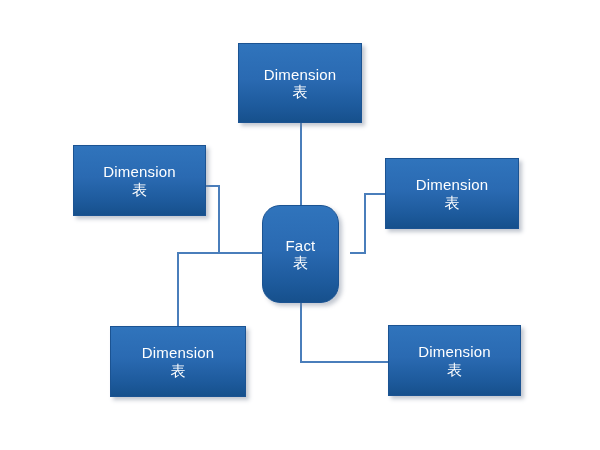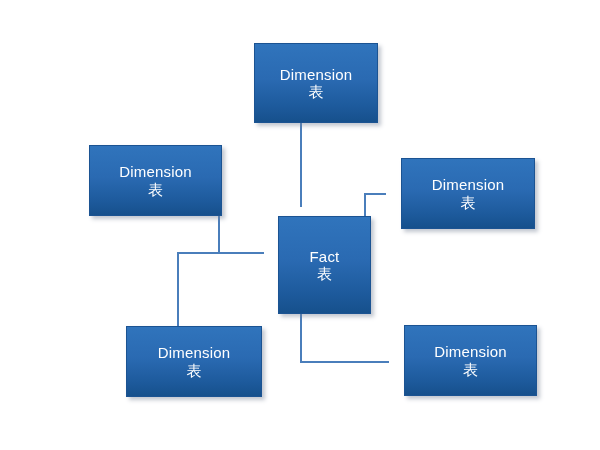--- a/index.html
+++ b/index.html
@@ -39,39 +39,38 @@
     background: linear-gradient(to bottom, #3074bc 0%, #2a6ab2 45%, #1d5a9c 80%, #16508c 100%);
     border: 1px solid #1b5392;
     box-shadow: 3px 3px 4px rgba(120, 130, 150, 0.45);
     display: flex;
     flex-direction: column;
     align-items: center;
     justify-content: center;
     color: #ffffff;
     text-align: center;
     line-height: 1.16;
-    margin-left: 16px;
     -webkit-font-smoothing: antialiased;
   }
 
   .node .label-en {
     font-size: 15px;
     letter-spacing: 0.2px;
     white-space: nowrap;
   }
   .node .label-cjk {
     font-size: 15px;
     white-space: nowrap;
   }
 
   
   #node-dim-top    { left: 238px; top: 43px;  width: 124px; height: 80px; }
   #node-dim-left   { left: 73px;  top: 145px; width: 133px; height: 71px; }
   #node-dim-right  { left: 385px; top: 158px; width: 134px; height: 71px; }
-  #node-fact       { left: 262px; top: 216px; width: 93px;  height: 98px; }
+  #node-fact       { left: 262px; top: 205px; width: 77px;  height: 98px; border-radius: 18px; }
   #node-dim-bottom-left  { left: 110px; top: 326px; width: 136px; height: 71px; }
   #node-dim-bottom-right { left: 388px; top: 325px; width: 133px; height: 71px; }
 </style>
 </head>
 <body>
 
 <div id="diagram-canvas">
 
   <svg id="connector-layer" viewBox="0 0 600 450" width="600" height="450" xmlns="http://www.w3.org/2000/svg">
     <g fill="none" stroke="#4a7ebb" stroke-width="2" stroke-linecap="square" stroke-linejoin="miter">

